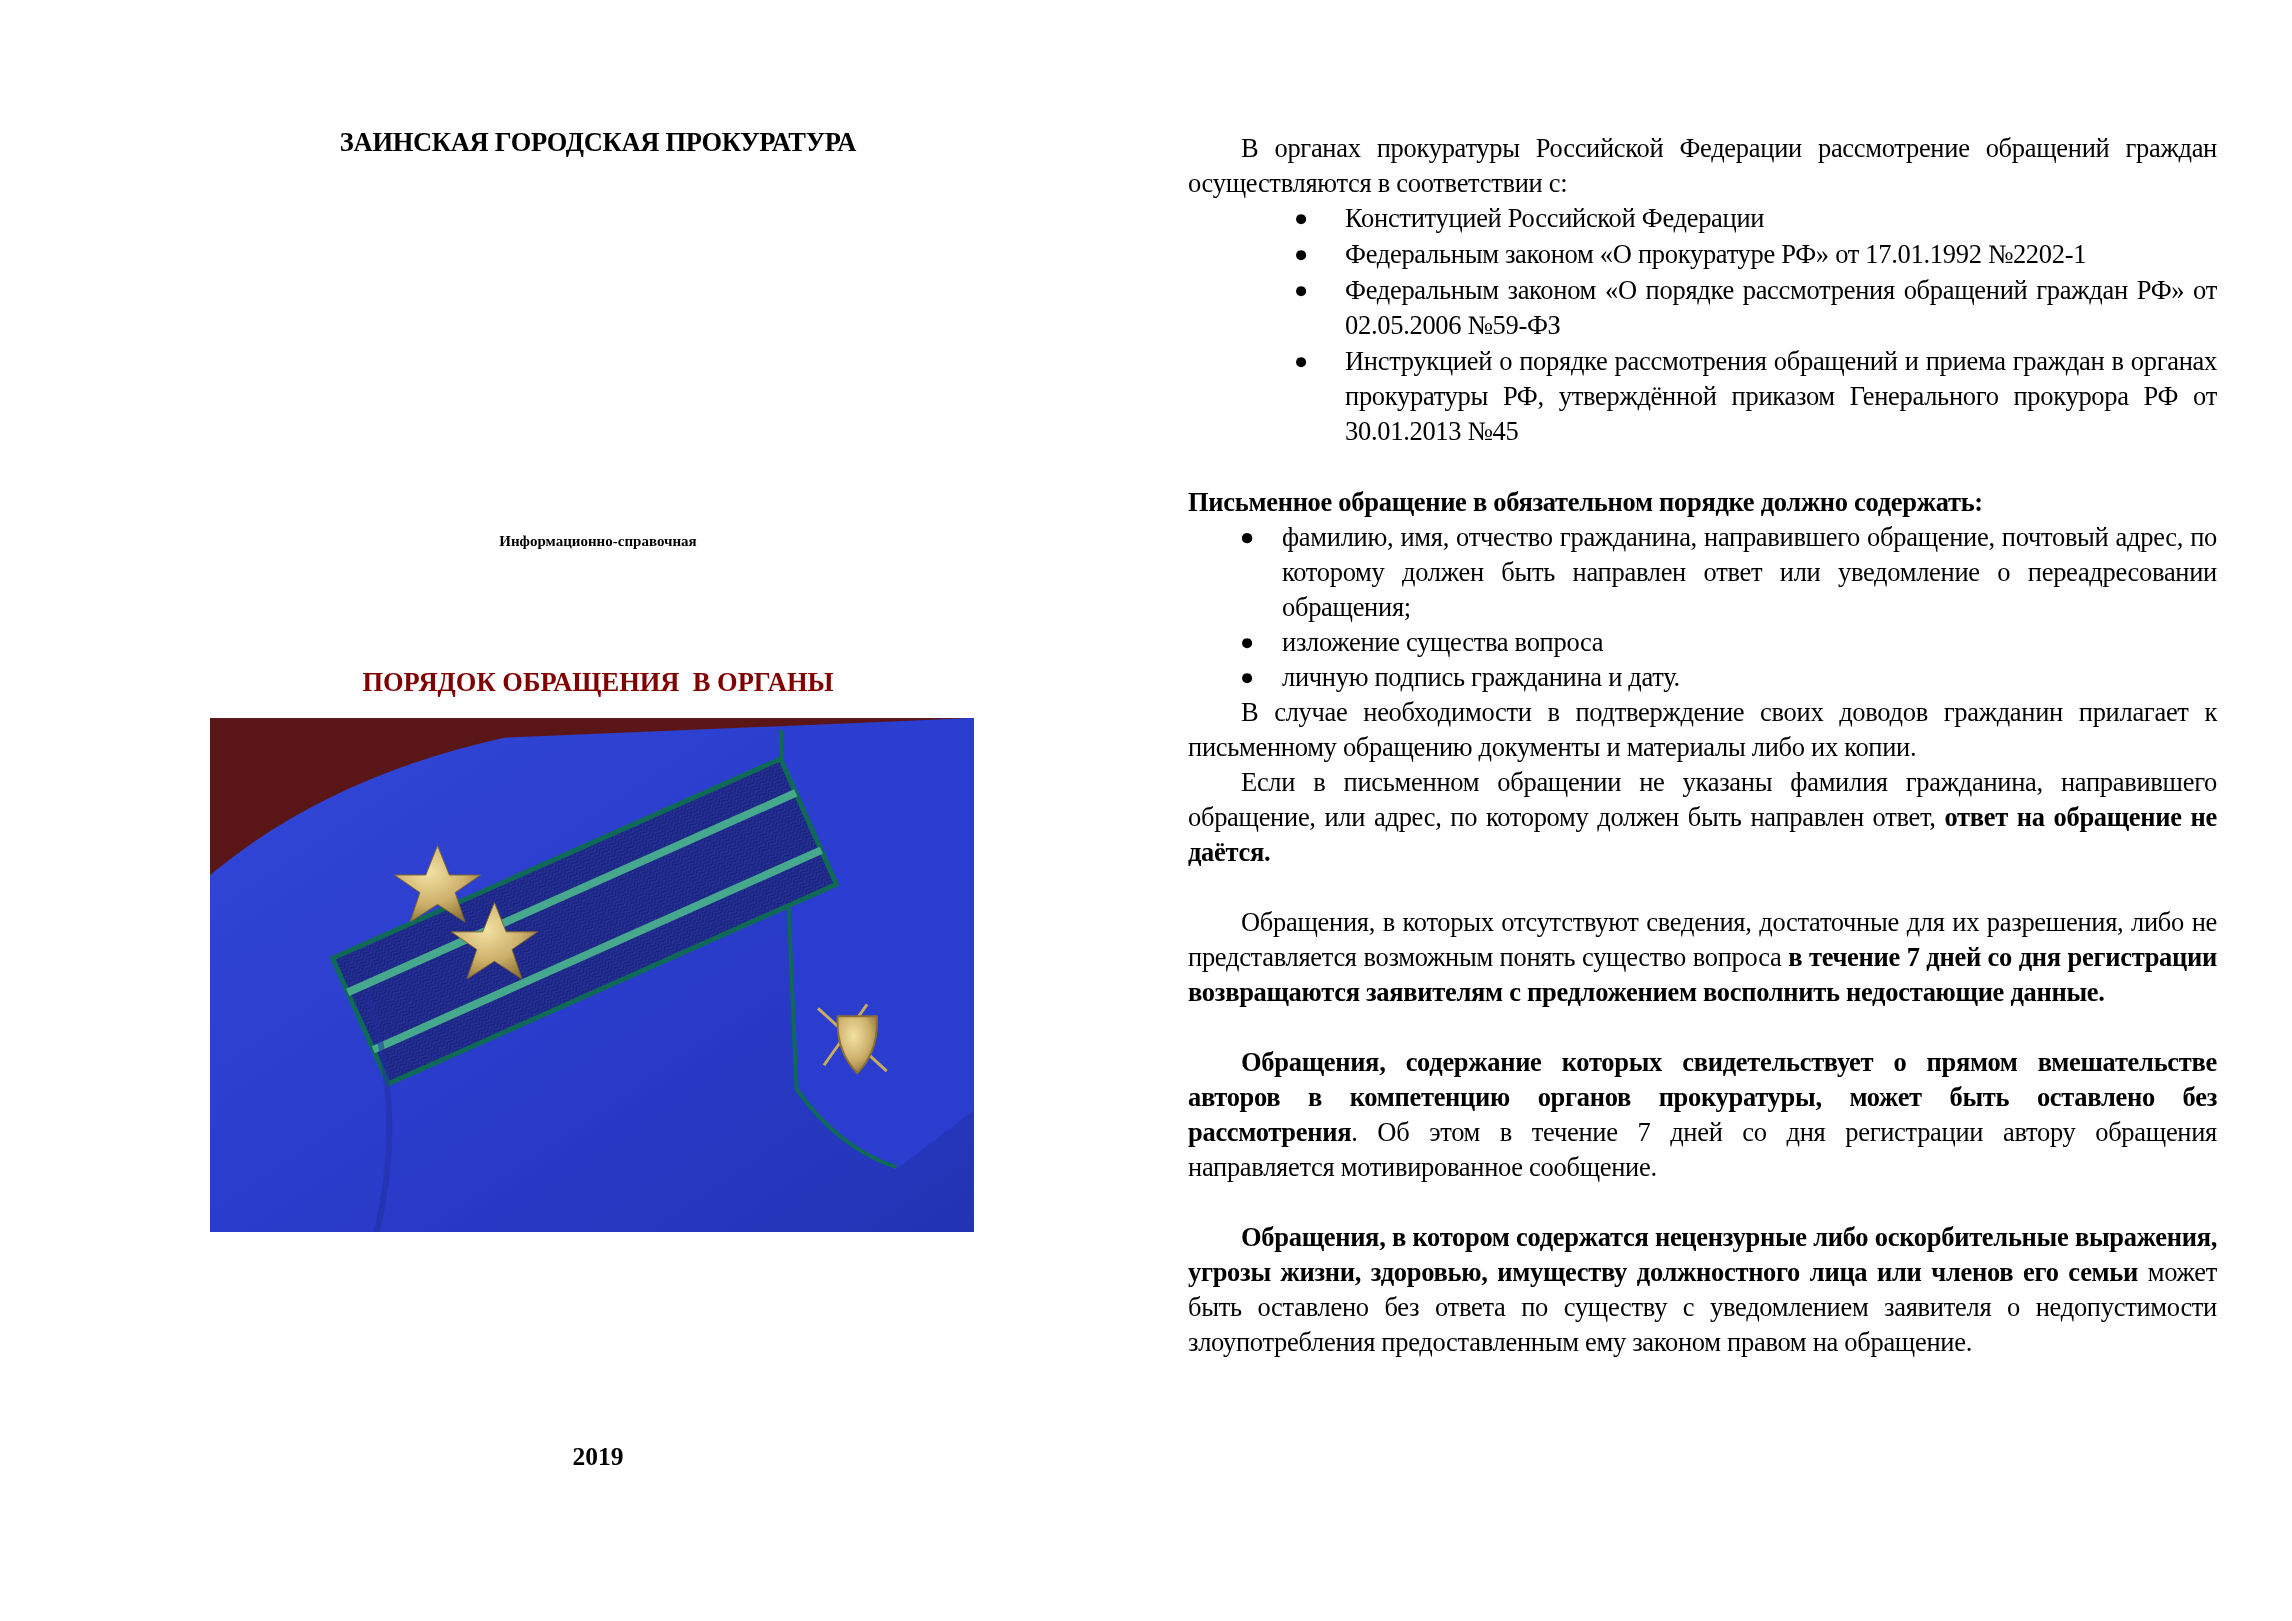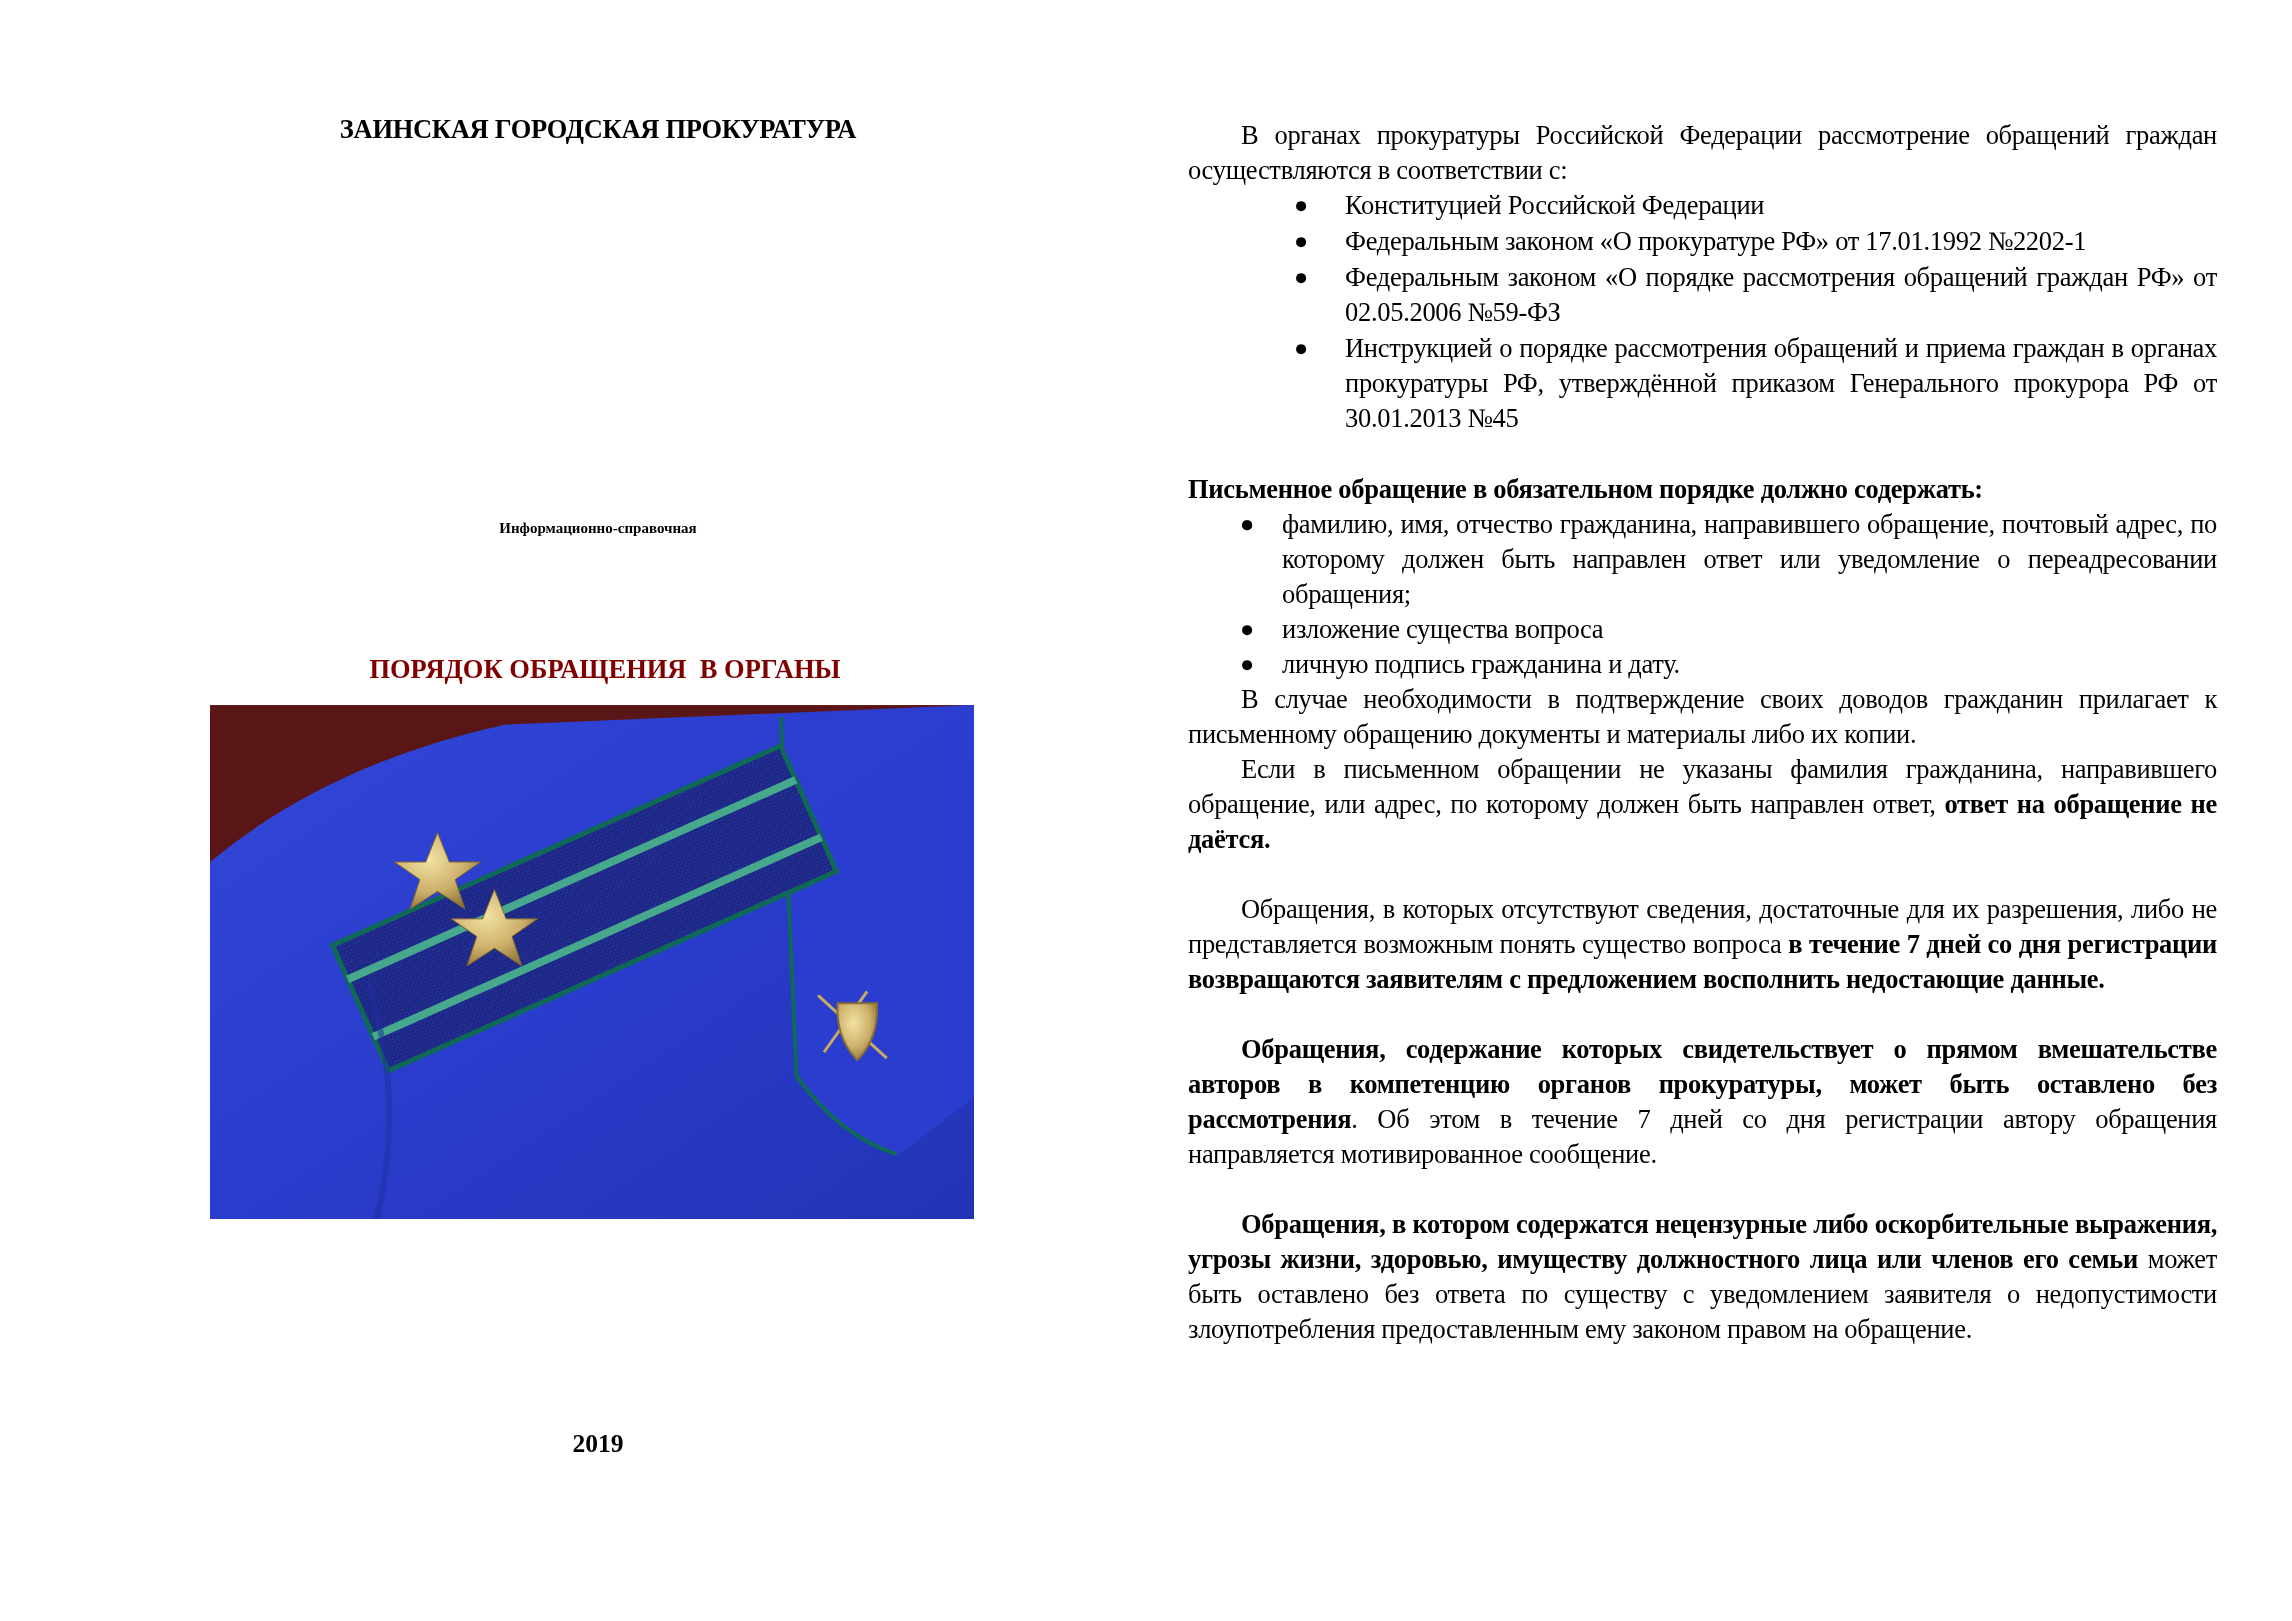--- a/index.html
+++ b/index.html
@@ -1,27 +1,27 @@
 <!DOCTYPE html>
 <html><head>
   <meta charset="utf-8">
   <style>
     html, body { margin: 0; padding: 0; background: #ffffff; }
     body { width: 2293px; height: 1621px; position: relative; overflow: hidden;
            font-family: "Liberation Serif", "DejaVu Serif", serif; color: #000; }
-    .page { position: absolute; top: 0; height: 1184px; }
+    .page { position: absolute; top: 13px; height: 1184px; }
     .left-page { left: 0; width: 1147px; }
     .right-page { left: 1147px; width: 1146px; }
 
     .org-title { position: absolute; left: 0; width: 1196px; top: 114px; text-align: center;
                  font-weight: bold; font-size: 26.5px; letter-spacing: -0.3px; }
     .subtitle { position: absolute; left: 0; width: 1196px; top: 513px; text-align: center;
                 font-weight: bold; font-size: 15px; line-height: 30px; }
     .main-title { position: absolute; left: 0; width: 1196px; top: 627px; text-align: center;
-                  font-weight: bold; font-size: 26.5px; line-height: 28px; color: #800000; white-space: pre-line; margin-left: 7px; }
+                  font-weight: bold; font-size: 26.5px; line-height: 28px; color: #800000; white-space: pre-line; }
     .cover-photo { position: absolute; left: 210px; top: 705px; width: 764px; height: 514px; overflow: hidden; }
     .year { position: absolute; left: 0; width: 1196px; top: 1397px; text-align: center;
             font-weight: bold; font-size: 25.5px; margin-top: 32px; }
 
     .right-col { position: absolute; left: 41px; top: 118px; width: 1029px;
                  font-size: 26.5px; line-height: 35px; text-align: justify; letter-spacing: -0.3px; }
     .right-col p { margin: 0; }
     .indent { text-indent: 53px; }
     .list { margin: 0; padding: 0; list-style: none; }
     .list li { position: relative; }

